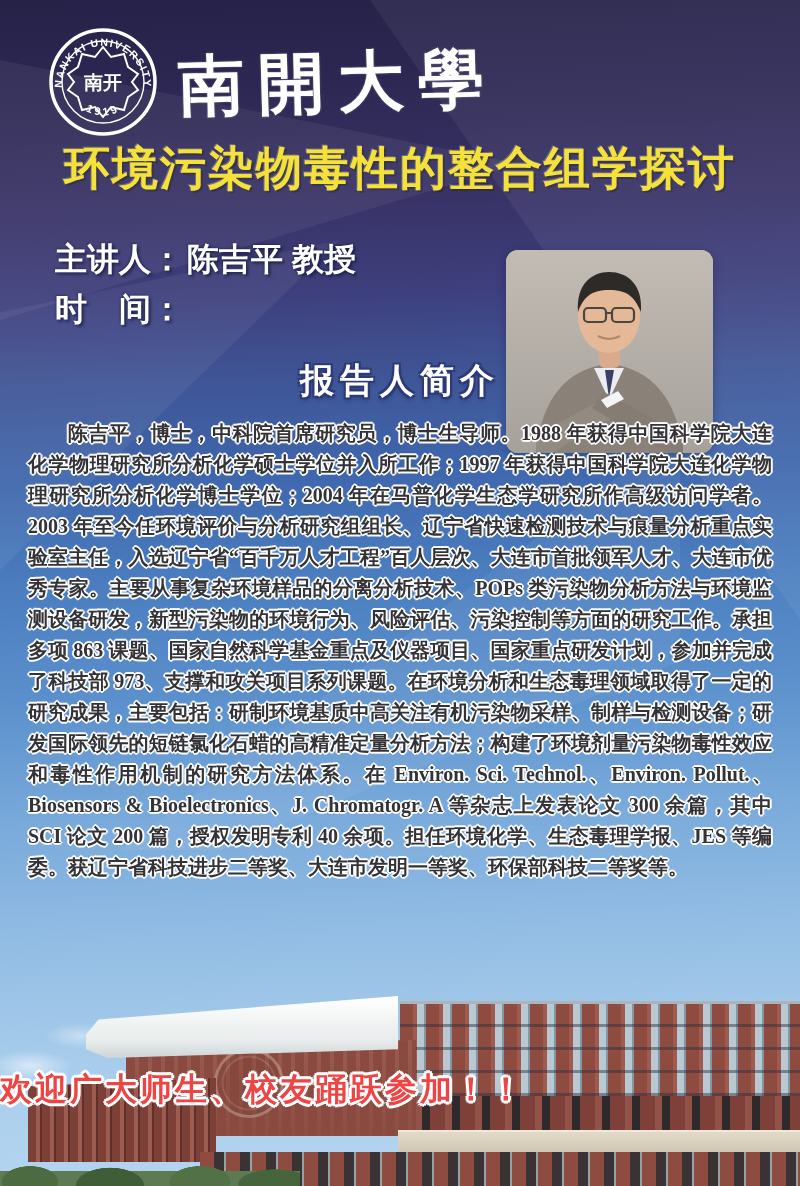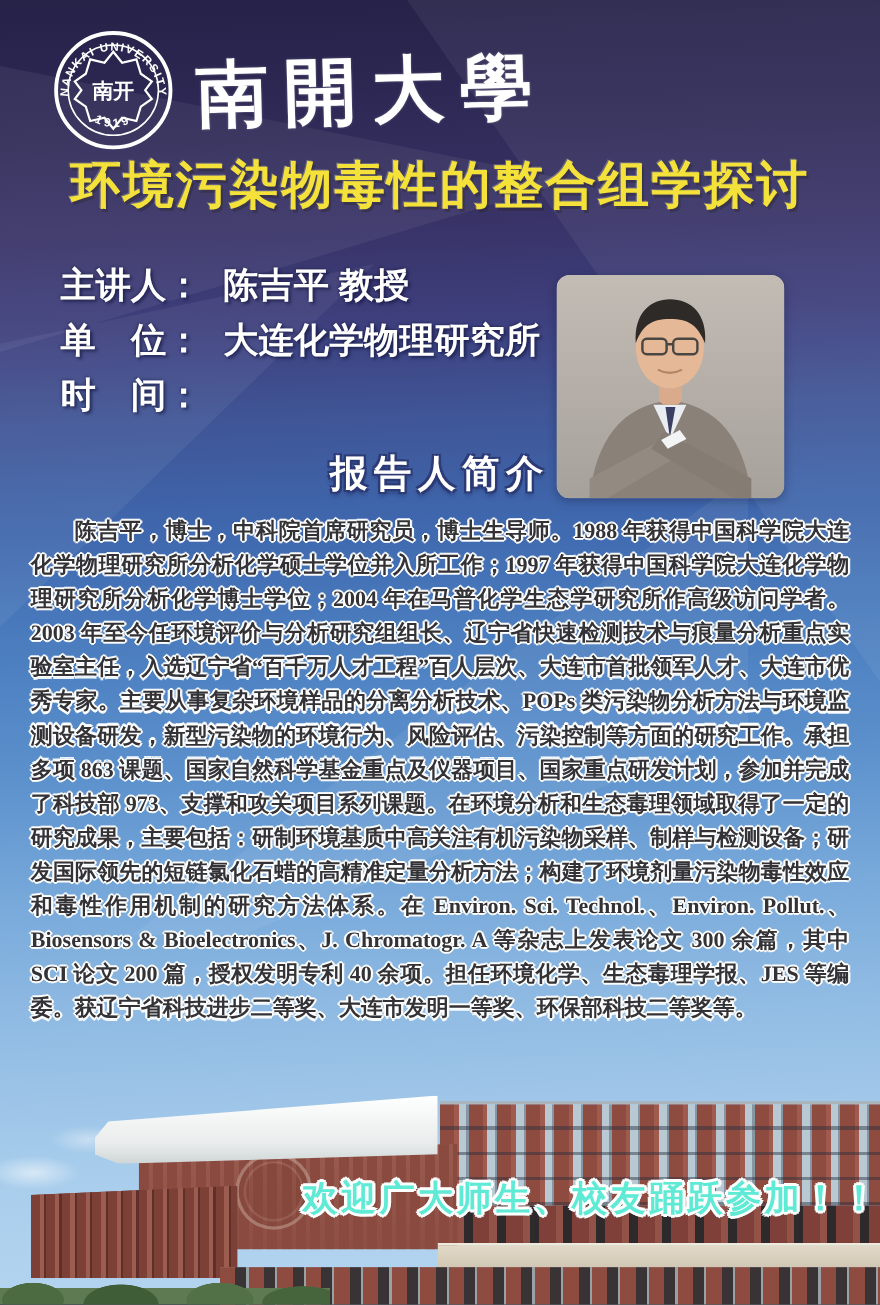--- a/index.html
+++ b/index.html
@@ -95,43 +95,43 @@
     text-shadow:2px 2px 0 rgba(35,30,15,.28), -1px -1px 0 rgba(255,255,200,.25);
     white-space:nowrap;}
 
   
   .info-block{position:relative;margin:42px 0 0 55px;width:430px;}
   .info-row{display:flex;margin-bottom:16px;
     color:#ffffff;font-weight:700;font-size:32px;line-height:34px;
     text-shadow:2px 2px 3px rgba(12,16,54,.65), -1px -1px 2px rgba(12,16,54,.35);
     white-space:nowrap;}
   .info-row .label{flex:0 0 auto;}
-  .info-row .value{margin-left:20px;}
+  .info-row .value{margin-left:4px;}
 
   
   .photo{position:absolute;left:506px;top:250px;width:207px;height:203px;
     border-radius:12px;overflow:hidden;
     box-shadow:0 2px 8px rgba(20,25,60,.35);}
 
   
   .section-heading{position:relative;margin-top:32px;text-align:center;
     font-size:34px;font-weight:900;letter-spacing:6px;color:#ffffff;
     text-shadow:-2px -2px 0 #2c3a76, 2px -2px 0 #2c3a76, -2px 2px 0 #2c3a76, 2px 2px 0 #2c3a76, 0 3px 4px rgba(20,30,80,.5);}
   .bio{position:relative;margin:14px 28px 0 28px;
     font-size:20px;line-height:31px;text-align:justify;text-indent:2em;
     color:#333236;font-weight:600;
     font-family:"Liberation Serif","DejaVu Serif",serif;
     text-shadow:
       -1px -1px 0 #fff, 1px -1px 0 #fff, -1px 1px 0 #fff, 1px 1px 0 #fff,
       -2px 0 0 rgba(255,255,255,.9), 2px 0 0 rgba(255,255,255,.9),
       0 -2px 0 rgba(255,255,255,.9), 0 2px 0 rgba(255,255,255,.9);}
 
   
-  .welcome{position:absolute;left:0;right:0;top:1068px;text-align:right;
-    font-size:32px;font-weight:900;letter-spacing:3px;color:#5eead4;
+  .welcome{position:absolute;left:0;right:0;top:1068px;text-align:left;
+    font-size:32px;font-weight:900;letter-spacing:3px;color:#ef4444;
     text-shadow:
       -2px -2px 0 #fff, 2px -2px 0 #fff, -2px 2px 0 #fff, 2px 2px 0 #fff,
       -3px 0 0 #fff, 3px 0 0 #fff, 0 -3px 0 #fff, 0 3px 0 #fff;
     white-space:nowrap;}
 </style>
 </head>
 <body>
 
 <div class="poster">
 
@@ -178,24 +178,20 @@
   </div>
 
   <div class="title">环境污染物毒性的整合组学探讨</div>
 
   <div class="info-block">
     <div class="info-row">
       <span class="label">主讲人：</span>
       <span class="value">陈吉平 教授</span>
     </div>
     <div class="info-row">
-      <span class="label">单　位：</span>
-      <span class="value">大连化学物理研究所</span>
-    </div>
-    <div class="info-row">
       <span class="label">时　间：</span>
     </div>
   </div>
 
   <svg class="photo" viewBox="0 0 207 203">
     <rect width="207" height="203" fill="#b6b0a9"></rect>
     <rect width="207" height="203" fill="url(#phGrad)"></rect>
     <defs>
       <linearGradient id="phGrad" x1="0" y1="0" x2="0" y2="1">
         <stop offset="0" stop-color="#c2bcb5"></stop>

